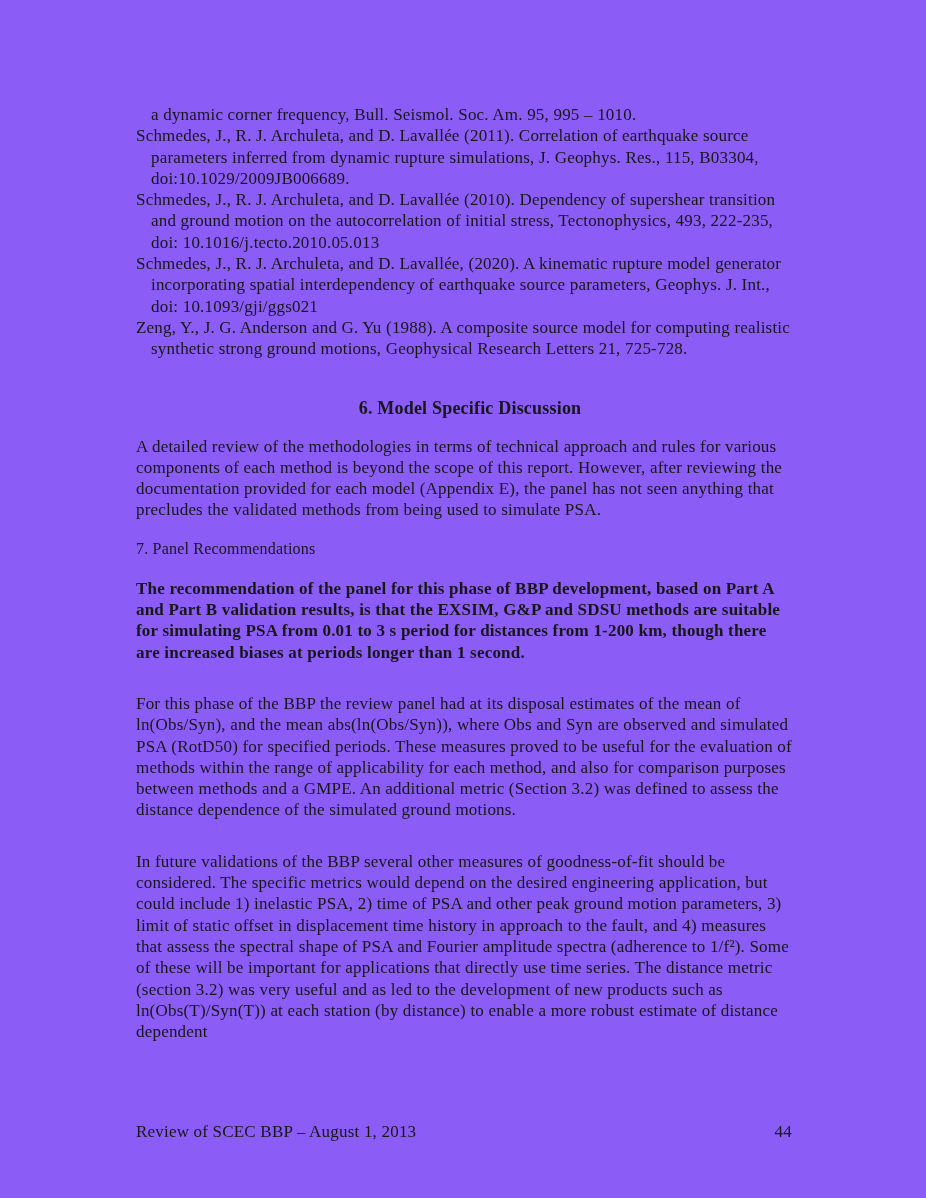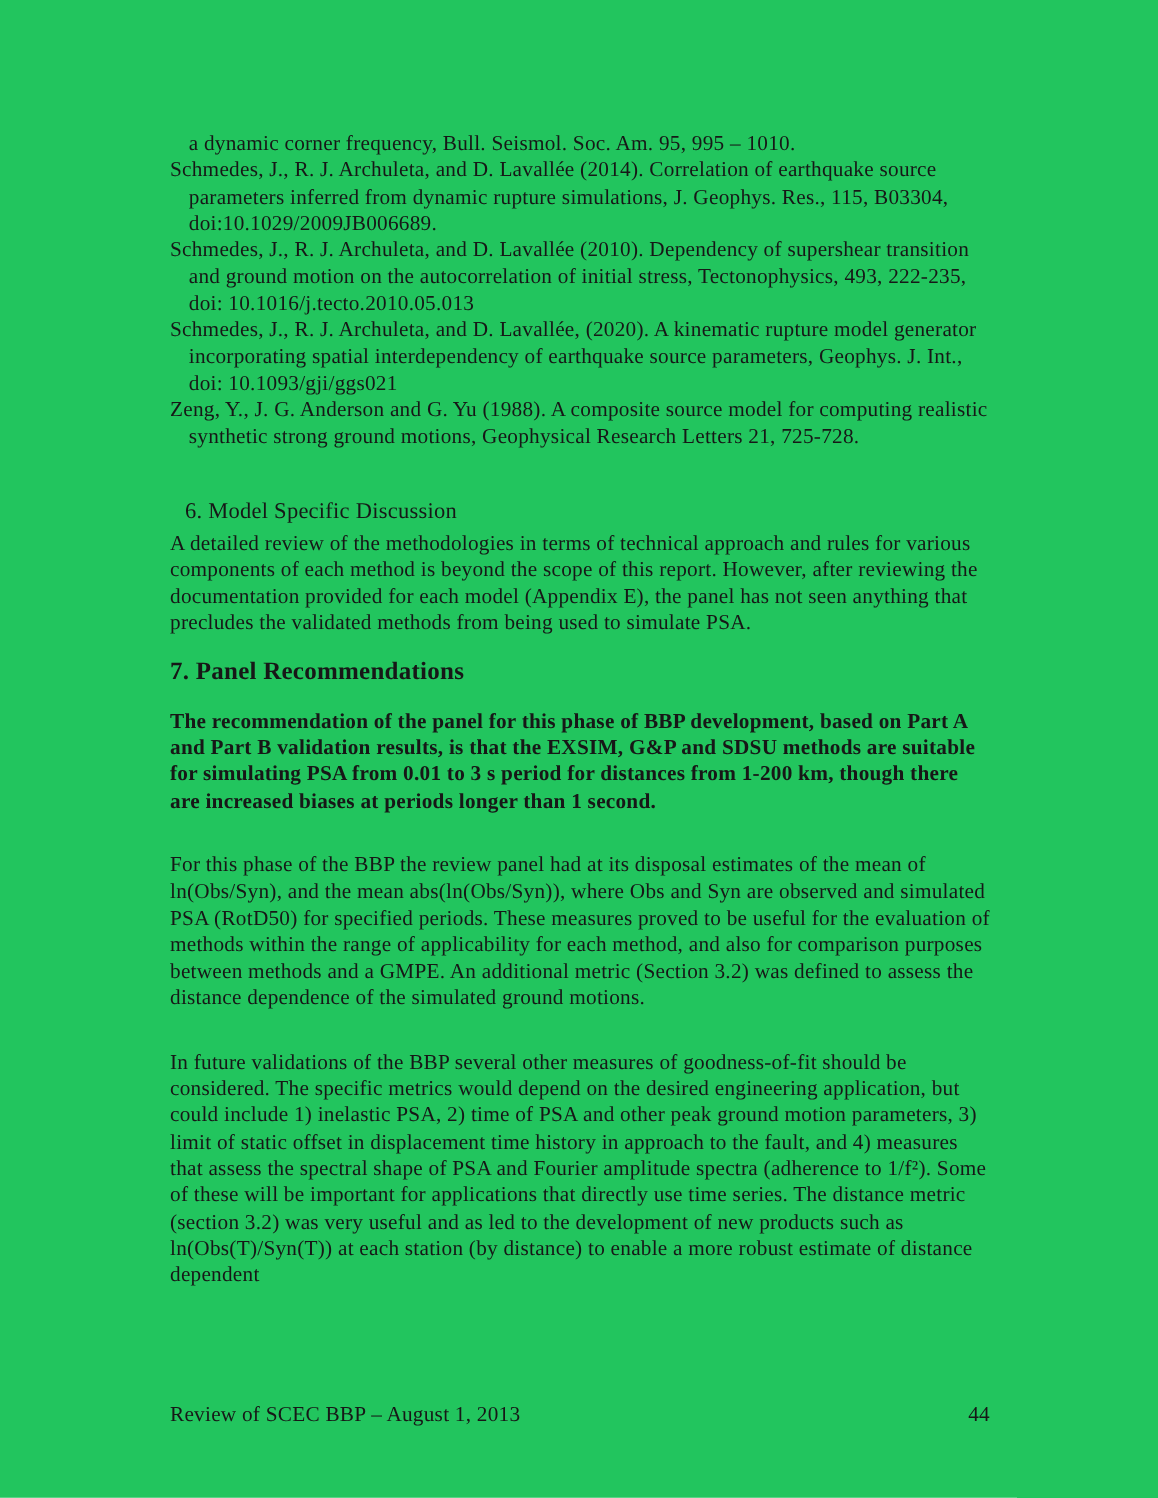--- a/index.html
+++ b/index.html
@@ -9,21 +9,21 @@
     height: 1198px;
     background: #ffffff;
     position: relative;
     font-family: "Liberation Serif", serif;
     color: #171717;
     overflow: hidden;
   }
   .page {
     position: absolute;
     inset: 0;
-    background: #22c55e;
+    background: #8b5cf6;
   }
   .content {
     position: absolute;
     left: 136px;
     top: 104px;
     width: 656px;
   }
   .body-text {
     font-size: 17px;
     line-height: 21.3px;
@@ -31,33 +31,34 @@
     text-align: left;
   }
   .ref {
     padding-left: 15px;
     text-indent: -15px;
   }
   .ref.carryover {
     text-indent: 0;
   }
   .h6 {
-    font-weight: normal;
+    font-weight: bold;
     font-size: 18px;
     line-height: 24px;
     margin-top: 36px;
     padding-left: 12px;
     letter-spacing: 0.2px;
+    text-align: center;
   }
   .s6-body {
-    margin-top: 4px;
+    margin-top: 16px;
   }
   .h7 {
-    font-weight: bold;
-    font-size: 20px;
+    font-weight: normal;
+    font-size: 16px;
     line-height: 26px;
     margin-top: 15px;
     letter-spacing: 0.2px;
   }
   .para {
     margin-top: 30px;
   }
   .para-first {
     margin-top: 16px;
     font-weight: bold;
@@ -76,21 +77,21 @@
 </style>
 </head>
 <body>
 
 <div class="page">
 
   <div class="content">
 
     <div class="body-text">
       <div class="ref carryover">a dynamic corner frequency, Bull. Seismol. Soc. Am. 95, 995 – 1010.</div>
-      <div class="ref">Schmedes, J., R. J. Archuleta, and D. Lavallée (2014). Correlation of earthquake source parameters inferred from dynamic rupture simulations, J. Geophys. Res., 115, B03304, doi:10.1029/2009JB006689.</div>
+      <div class="ref">Schmedes, J., R. J. Archuleta, and D. Lavallée (2011). Correlation of earthquake source parameters inferred from dynamic rupture simulations, J. Geophys. Res., 115, B03304, doi:10.1029/2009JB006689.</div>
       <div class="ref">Schmedes, J., R. J. Archuleta, and D. Lavallée (2010). Dependency of supershear transition and ground motion on the autocorrelation of initial stress, Tectonophysics, 493, 222-235, doi: 10.1016/j.tecto.2010.05.013</div>
       <div class="ref">Schmedes, J., R. J. Archuleta, and D. Lavallée, (2020). A kinematic rupture model generator incorporating spatial interdependency of earthquake source parameters, Geophys. J. Int., doi: 10.1093/gji/ggs021</div>
       <div class="ref">Zeng, Y., J. G. Anderson and G. Yu (1988).  A composite source model for computing realistic synthetic strong ground motions, Geophysical Research  Letters 21, 725-728.</div>
     </div>
 
     <div class="h6">6. Model Specific Discussion</div>
 
     <div class="body-text s6-body">A detailed review of the methodologies in terms of technical approach and rules for various components of each method is beyond the scope of this report. However, after reviewing the documentation provided for each model (Appendix E), the panel has not seen anything that precludes the validated methods from being used to simulate PSA.</div>
 
     <div class="h7">7. Panel Recommendations</div>

